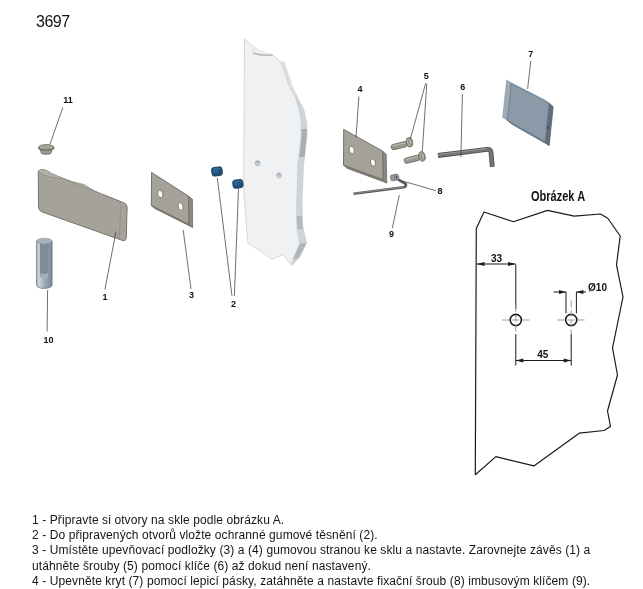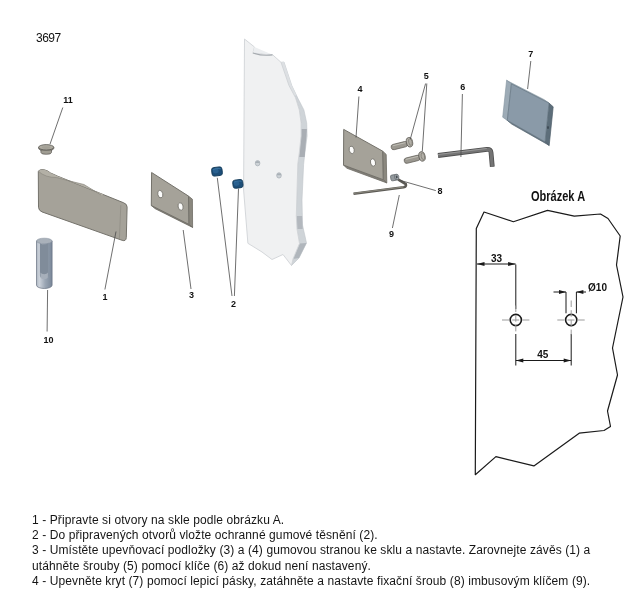--- a/index.html
+++ b/index.html
@@ -1,19 +1,19 @@
 <!DOCTYPE html>
 <html><head>
 <meta charset="utf-8">
 <style>
 html,body{margin:0;padding:0;background:#ffffff;width:643px;height:589px;overflow:hidden;}
 #page{position:relative;width:643px;height:589px;font-family:"Liberation Sans",sans-serif;}
 svg{position:absolute;left:0;top:0;}
 .txt{position:absolute;color:#1c1c1c;font-family:"Liberation Sans",sans-serif;}
-#code{left:36px;top:31px;font-size:12px;letter-spacing:-0.5px;color:#111;}
+#code{left:36px;top:13px;font-size:16px;letter-spacing:-0.5px;color:#111;}
 #title{left:531px;top:188px;font-size:14px;font-weight:bold;color:#111;transform:scaleX(0.787);transform-origin:left top;white-space:nowrap;}
 #instr{left:32px;top:464.5px;font-size:12px;letter-spacing:0.1px;line-height:15.4px;color:#151515;white-space:nowrap;margin-top:48px;}
 </style>
 </head>
 <body>
 <div id="page">
 <svg width="643" height="589" viewBox="0 0 643 589">
 
 <g>
 

